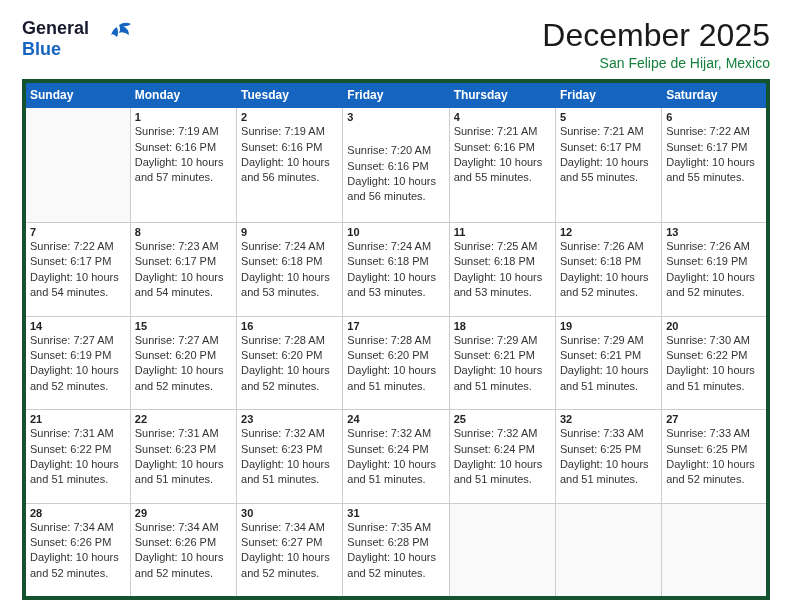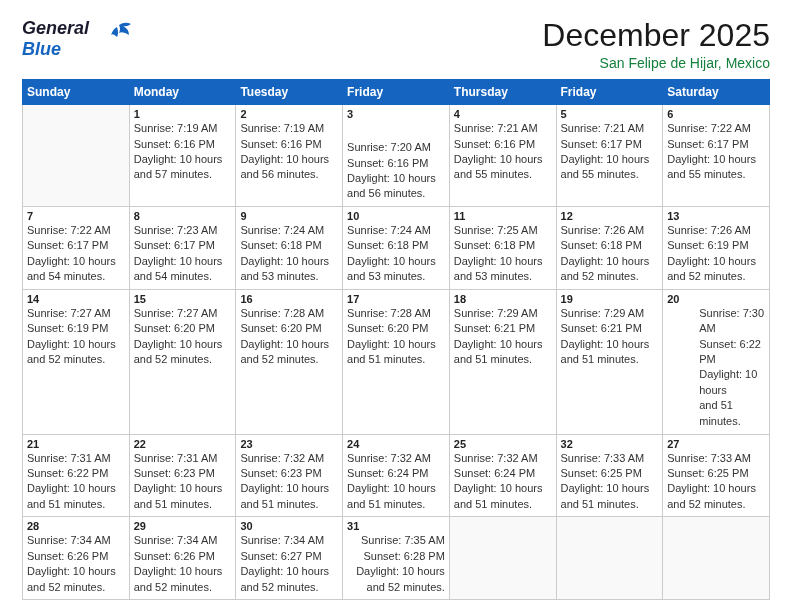--- a/index.html
+++ b/index.html
@@ -25,40 +25,39 @@
     }
     .logo {
       display: flex;
       flex-direction: column;
       align-items: flex-start;
     }
     .logo-wrapper {
       display: flex;
       align-items: center;
       gap: 10px;
-      font-style: italic;
     }
     .title-block {
       text-align: right;
     }
     .month-title {
       font-size: 32px;
       font-weight: normal;
       color: #1a1a1a;
       line-height: 1.1;
       margin-left: 34px;
     }
     .location {
       font-size: 14px;
       color: #15803d;
       margin-top: 2px;
     }
     .calendar {
       flex: 1;
-      border: 1px solid #14532d;
+      border: 4px solid #14532d;
       border-collapse: collapse;
       width: 100%;
       table-layout: fixed;
     }
     .calendar th {
       background-color: #1565c0;
       color: #fff;
       font-size: 12px;
       font-weight: bold;
       padding: 5px 4px;
@@ -263,21 +262,21 @@
           </td>
           <td>
             <span class="day-num">19</span>
             <div class="day-info" style="white-space: pre-line;">Sunrise: 7:29 AM
 Sunset: 6:21 PM
 Daylight: 10 hours
 and 51 minutes.</div>
           </td>
           <td>
             <span class="day-num">20</span>
-            <div class="day-info" style="white-space: pre-line; margin-left: 32px;">Sunrise: 7:30 AM
+            <div class="day-info" style="white-space: pre-line;">Sunrise: 7:30 AM
 Sunset: 6:22 PM
 Daylight: 10 hours
 and 51 minutes.</div>
           </td>
         </tr>
         <tr>
           <td>
             <span class="day-num">21</span>
             <div class="day-info" style="white-space: pre-line;">Sunrise: 7:31 AM
 Sunset: 6:22 PM
@@ -344,21 +343,21 @@
           </td>
           <td>
             <span class="day-num">30</span>
             <div class="day-info" style="white-space: pre-line;">Sunrise: 7:34 AM
 Sunset: 6:27 PM
 Daylight: 10 hours
 and 52 minutes.</div>
           </td>
           <td>
             <span class="day-num">31</span>
-            <div class="day-info" style="white-space: pre-line; text-align: right;">Sunrise: 7:35 AM
+            <div class="day-info" style="white-space: pre-line;">Sunrise: 7:35 AM
 Sunset: 6:28 PM
 Daylight: 10 hours
 and 52 minutes.</div>
           </td>
           <td class="empty-cell"></td>
           <td class="empty-cell"></td>
           <td class="empty-cell"></td>
         </tr>
       </tbody>
   </table>

